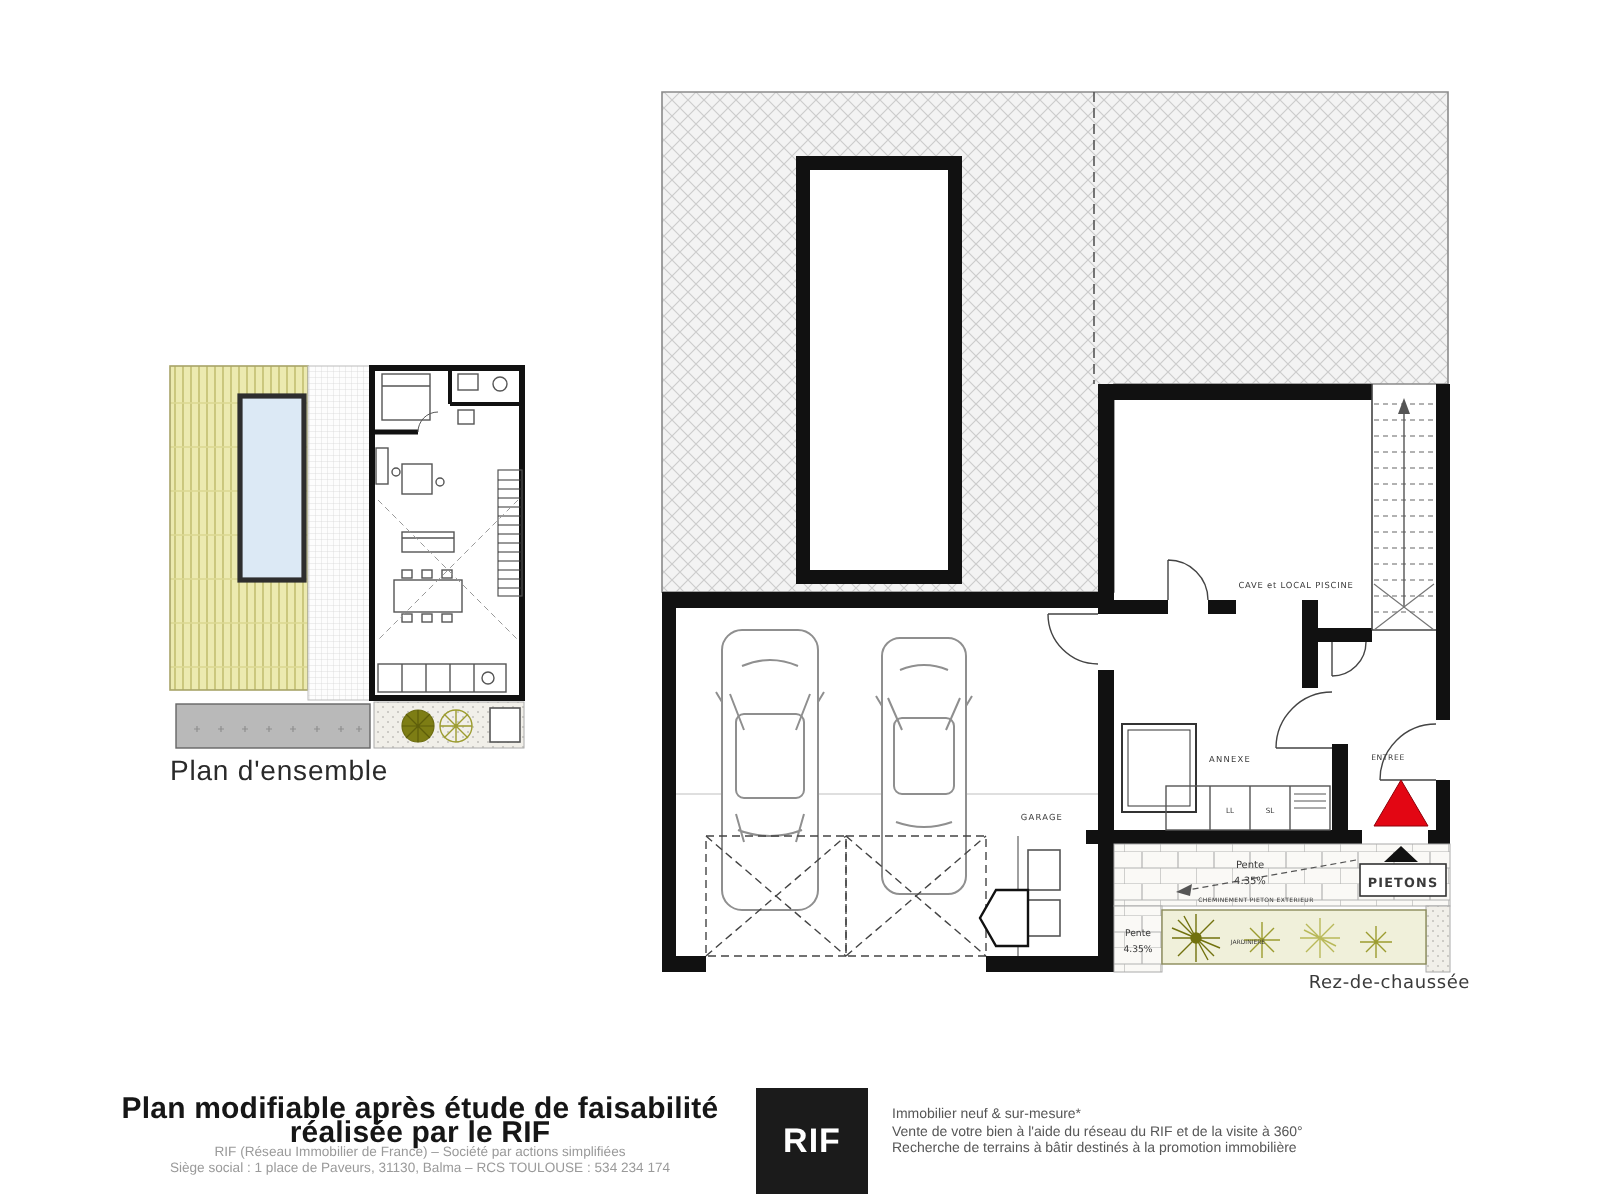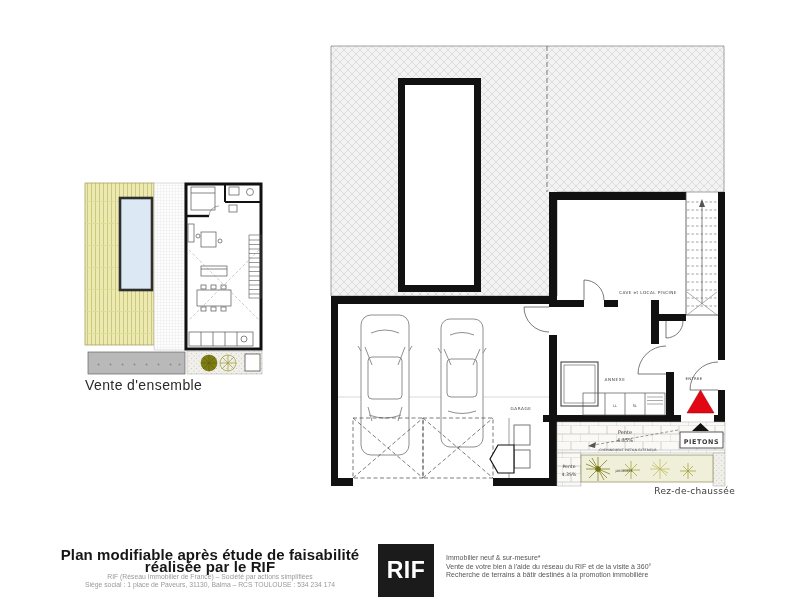--- a/index.html
+++ b/index.html
@@ -7,21 +7,21 @@
           font-family:"Liberation Sans", sans-serif;}
   svg{position:absolute;display:block;}
   svg text{font-family:"DejaVu Sans", sans-serif;fill:#3a3a3a;}
   .plan-caption{position:absolute;color:#2a2a2a;letter-spacing:.4px;}
   #small-caption{left:85px;top:377px;font-size:14px;}
   .footer-left{position:absolute;left:58px;top:549px;width:304px;text-align:center;}
   .footer-left .t{font-size:15px;font-weight:bold;color:#161616;letter-spacing:.1px;line-height:12px;}
   .footer-left .s{font-size:6.8px;color:#9a9a9a;line-height:8px;}
   .rif-logo{position:absolute;left:378px;top:544px;width:56px;height:53px;background:#1b1b1b;
             display:flex;align-items:center;justify-content:center;}
-  .rif-logo span{color:#fff;font-size:23px;font-weight:bold;letter-spacing:.5px;
+  .rif-logo span{color:#fff;font-size:17px;font-weight:bold;letter-spacing:.5px;
                  font-family:"Liberation Sans", sans-serif;}
   .footer-right{position:absolute;left:446px;top:554px;}
   .footer-right div{font-size:7px;color:#565656;line-height:8.6px;}
 </style>
 </head>
 <body>
 
 <div class="screen">
 
   <svg width="0" height="0">
@@ -108,21 +108,21 @@
         <circle cx="126" cy="183" r="8" fill="#7d7d14" stroke="#6b6b0e" stroke-width="0.6"></circle>
         <path d="M118,183H134 M126,175V191 M120,177L132,189 M120,189L132,177" stroke="#5e5e0a" stroke-width="0.6"></path>
       </g>
       <g stroke="#9c9c30" stroke-width="0.7" fill="none">
         <circle cx="145" cy="183" r="8"></circle>
         <path d="M137,183H153 M145,175V191 M139,177L151,189 M139,189L151,177"></path>
       </g>
       <rect x="162" y="174" width="15" height="17" fill="#fff" stroke="#555" stroke-width="0.8"></rect>
     </g>
   </svg>
-  <div id="small-caption" class="plan-caption">Vente d'ensemble</div>
+  <div id="small-caption" class="plan-caption">Plan d'ensemble</div>
 
   <svg style="left:328px;top:42px" width="410" height="460" viewBox="0 0 410 460">
 
     <polygon points="3,4 396,4 396,150 229,150 229,254 3,254" fill="url(#p-hatch)" stroke="#8a8a8a" stroke-width="0.8"></polygon>
 
     <line x1="219" y1="4" x2="219" y2="150" stroke="#555" stroke-width="0.8" stroke-dasharray="5,3"></line>
 
     <rect x="73.5" y="39.5" width="76" height="207" fill="#ffffff" stroke="#111" stroke-width="7"></rect>
 
     <g fill="#111">

